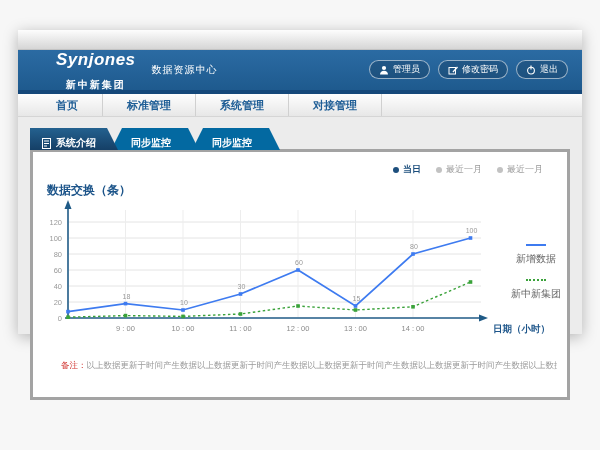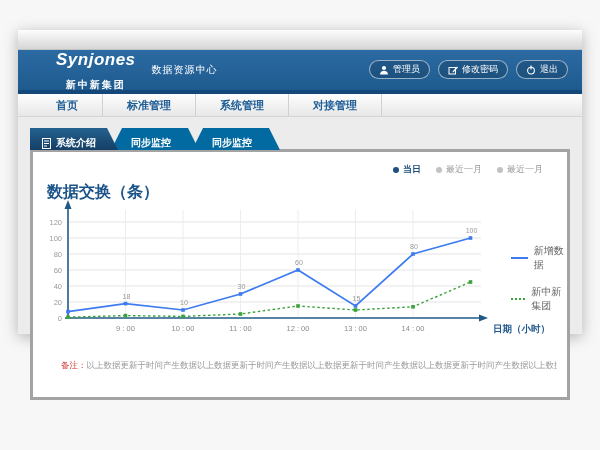--- a/index.html
+++ b/index.html
@@ -64,25 +64,25 @@
   .panel {
     position:relative; background:#fff; border:3px solid #a3a3a3;
     height:251px; margin-top:-1px;
   }
   
   .time-range { position:absolute; top:11px; right:24px; display:flex; gap:15px; }
   .tr-option { display:flex; align-items:center; gap:4px; font-size:9px; color:#999; cursor:pointer; }
   .tr-dot { width:6px; height:6px; border-radius:50%; background:#c2c2c2; }
   .tr-option.active { color:#1d4f7d; font-weight:bold; }
   .tr-option.active .tr-dot { background:#1d4f7d; }
-  .ylabel { position:absolute; top:30px; left:14px; font-size:16px; font-weight:bold; color:#1d558a; }
+  .ylabel { position:absolute; top:30px; left:14px; font-size:12px; font-weight:bold; color:#1d558a; }
   .chart-svg { position:absolute; top:44px; left:0; }
   
   .series-legend { position:absolute; top:92px; left:478px; display:flex; flex-direction:column; gap:13px; }
-  .legend-item { display:flex; align-items:center; gap:6px; font-size:10px; color:#666; }
+  .legend-item { display:flex; align-items:center; gap:6px; font-size:10px; color:#666;flex-direction:column; }
   .legend-swatch { width:20px; height:0; border-top-width:2px; }
   .legend-swatch.solid { border-top-style:solid; }
   .legend-swatch.dotted { border-top-style:dotted; }
   
   .note {
     position:absolute; top:208px; left:28px; right:10px;
     font-size:8.5px; color:#9a9a9a; white-space:nowrap; overflow:hidden;
   }
   .note-label { color:#d0302c;text-align:right; }
 </style>

